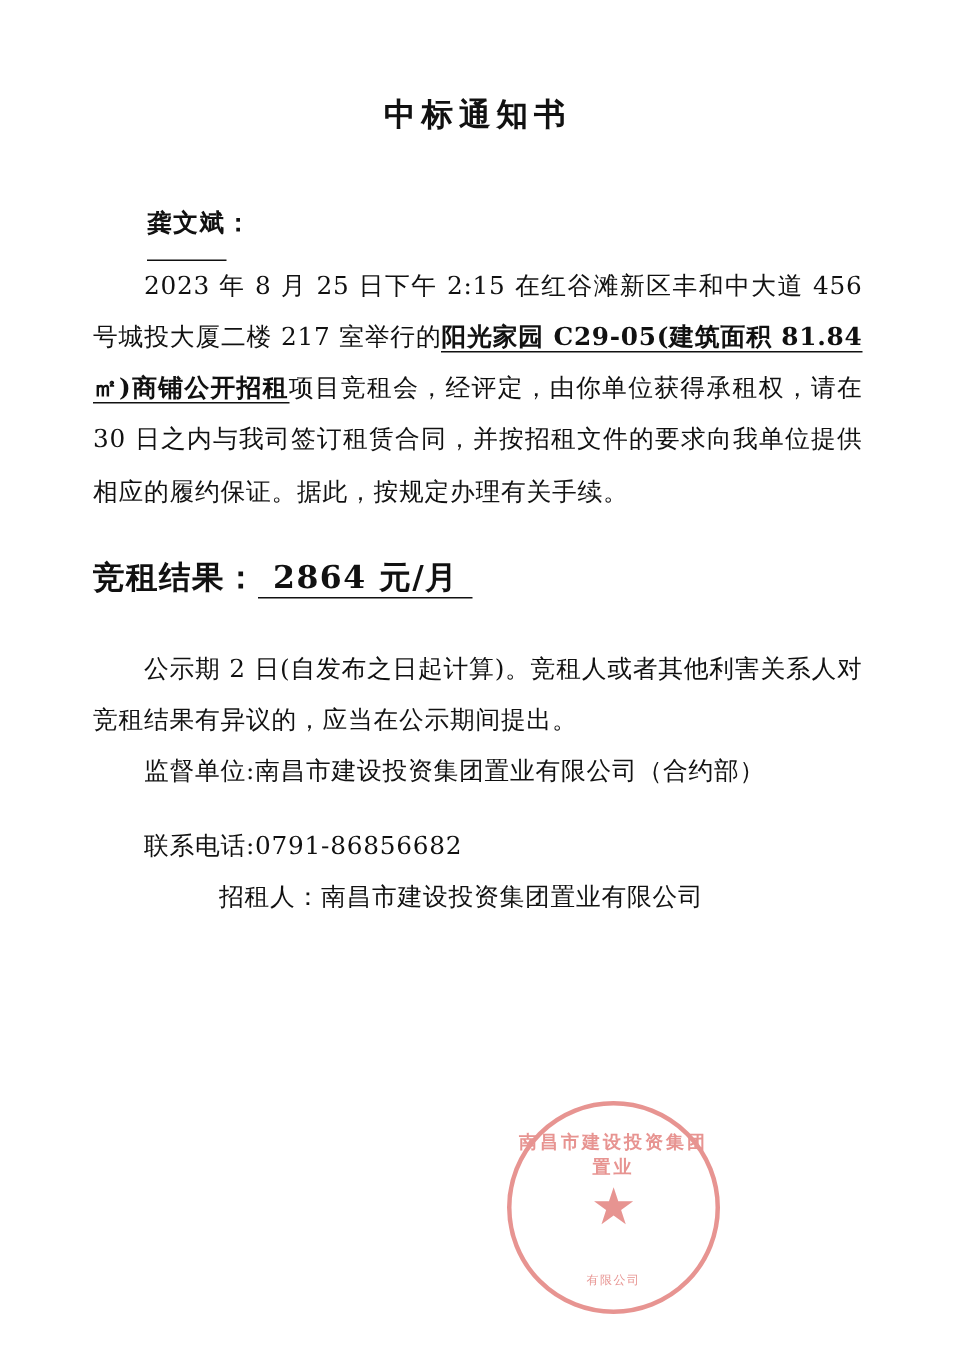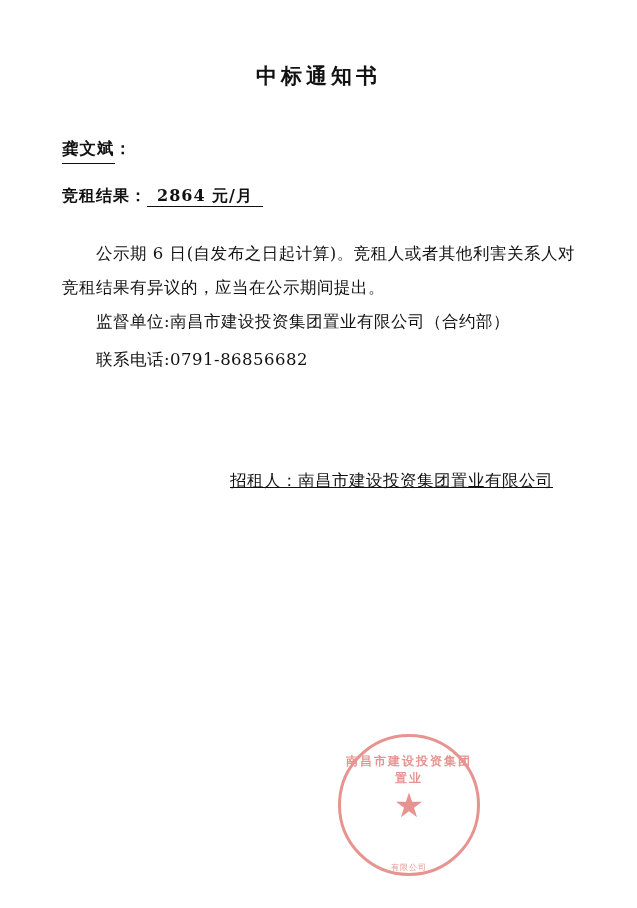--- a/index.html
+++ b/index.html
@@ -32,41 +32,42 @@
     font-family: "DejaVu Serif", "Liberation Serif", serif;
   }
   .addressee {
     margin-top: 48px;
     font-size: 16.5px;
     font-weight: bold;
     letter-spacing: 1px;
   }
   .addressee .name {
     border-bottom: 1.5px solid #111;
-    padding-bottom: 5px;
+    padding-bottom: 15px;
+    margin-left: 36px;
   }
   .body-para {
     margin-top: 14px;
     font-size: 16.5px;
     line-height: 2.07;
     text-align: justify;
     text-justify: inter-ideograph;
     letter-spacing: 0.5px;
   }
   .indent {
     display: inline-block;
     width: 34px;
   }
   .emph {
     font-weight: bold;
     border-bottom: 1.5px solid #111;
   }
   .result-line {
     margin-top: 26px;
-    font-size: 16px;
+    font-size: 21px;
     font-weight: bold;
     letter-spacing: 1px;
   }
   .result-line .value {
     border-bottom: 1.5px solid #111;
     padding: 0 10px 1px 10px;
     font-weight: bold;
   }
   .notice-para {
     margin-top: 30px;
@@ -76,30 +77,28 @@
     text-justify: inter-ideograph;
     letter-spacing: 0.5px;
   }
   .contact-line {
     font-size: 16.5px;
     line-height: 2.07;
     letter-spacing: 0.5px;
     padding-left: 34px;
   }
   .contact-line.second {
-    margin-top: 4px;
+    margin-top: 16px;
   }
   .signature-block {
-    margin-top: 86px;
     font-size: 16.5px;
     line-height: 2.0;
     letter-spacing: 0.5px;
-    text-align: right;
+    text-align: center;
     padding-right: 22px;
-    text-decoration: underline;
   }
   .sign-date {
     margin-top: 6px;
     padding-right: 44px;
   }
   .seal {
     position: absolute;
     left: 338px;
     top: 672px;
     width: 136px;
@@ -128,43 +127,46 @@
     font-family: "DejaVu Serif", "Liberation Serif", serif;
   }
   .seal .seal-text-top {
     top: 16px;
     font-size: 12px;
     letter-spacing: 2px;
     font-weight: bold;
     text-align: center;
   }
   .seal .seal-text-bottom {
-    bottom: 0;
+    bottom: 14px;
     font-size: 8px;
     letter-spacing: 1px;
   }
 </style>
 </head>
 <body>
 
 <div class="page">
 
   <div class="doc-title">中标通知书</div>
 
   <div class="addressee">
     <span class="name">龚文斌</span><span>：</span>
   </div>
 
+  <div class="body-para">
+    <span class="indent"></span><span>2023 年 8 月 25 日下午 2:15 在红谷滩新区丰和中大道 456 号城投大厦二楼 217 室举行的</span><span class="emph">阳光家园 C29-05(建筑面积 81.84 ㎡)商铺公开招租</span><span>项目竞租会，经评定，由你单位获得承租权，请在 30 日之内与我司签订租赁合同，并按招租文件的要求向我单位提供相应的履约保证。据此，按规定办理有关手续。</span>
+  </div>
 
   <div class="result-line">
     <span>竞租结果：</span><span class="value">2864 元/月</span>
   </div>
 
   <div class="notice-para">
-    <span class="indent"></span><span>公示期 6 日(自发布之日起计算)。竞租人或者其他利害关系人对竞租结果有异议的，应当在公示期间提出。</span>
+    <span class="indent"></span><span>公示期 2 日(自发布之日起计算)。竞租人或者其他利害关系人对竞租结果有异议的，应当在公示期间提出。</span>
   </div>
 
   <div class="contact-line">监督单位:南昌市建设投资集团置业有限公司（合约部）</div>
   <div class="contact-line second">联系电话:0791-86856682</div>
 
   <div class="signature-block">
     <div>招租人：南昌市建设投资集团置业有限公司</div>
   </div>
 
   <div class="seal">

